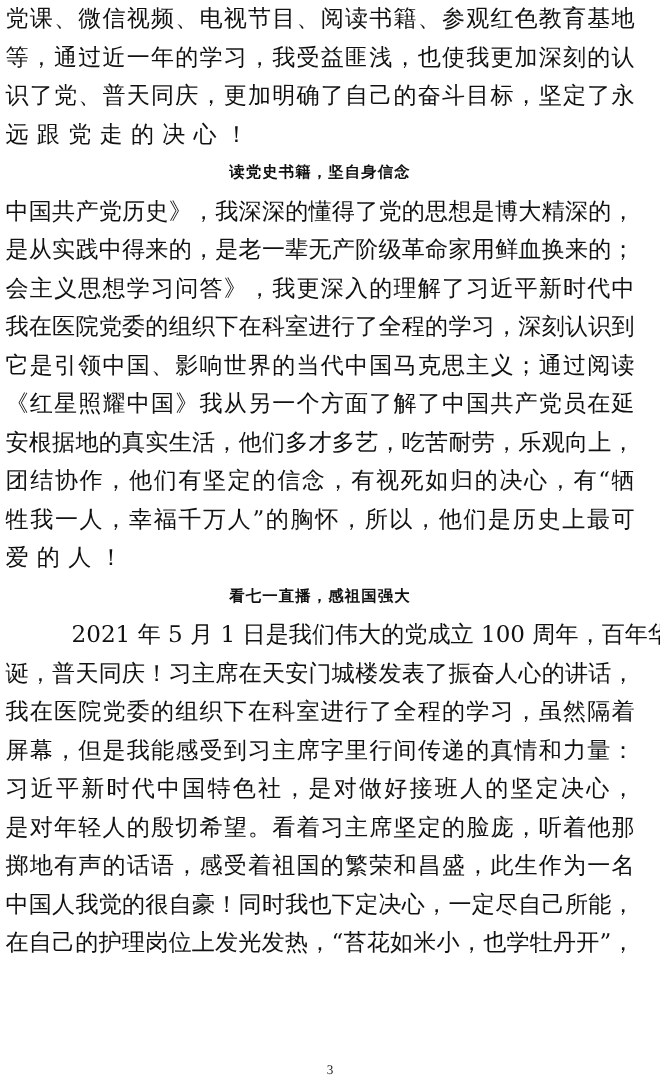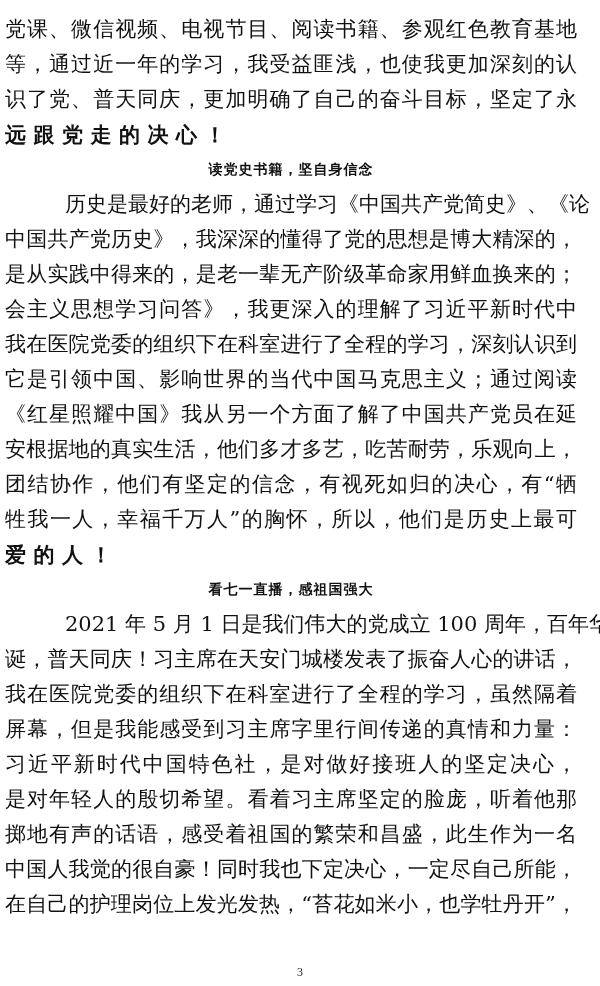--- a/index.html
+++ b/index.html
@@ -11,36 +11,35 @@
       width: 600px;
       height: 986px;
       position: relative;
       overflow: hidden;
       font-family: "DejaVu Serif", "Liberation Serif", serif;
       color: #111111;
     }
     .page {
       position: absolute;
       left: 5px;
-      top: 12px;
+      top: 0px;
       width: 572px;
     }
     .line {
       height: 35px;
       line-height: 35px;
       font-size: 21px;
       white-space: nowrap;
       text-align: justify;
       text-align-last: justify;
       letter-spacing: 0;
     }
     .line.last {
       text-align-last: left;
       letter-spacing: 7.5px;
-      font-weight: bold;
     }
     .line.indent {
       padding-left: 60px;
     }
     .heading {
       height: 35px;
       line-height: 35px;
       font-size: 14px;
       font-weight: bold;
       text-align: center;
@@ -65,21 +64,20 @@
 
   <div>
     <div class="line">党课、微信视频、电视节目、阅读书籍、参观红色教育基地</div>
     <div class="line">等，通过近一年的学习，我受益匪浅，也使我更加深刻的认</div>
     <div class="line">识了党、普天同庆，更加明确了自己的奋斗目标，坚定了永</div>
     <div class="line last">远跟党走的决心！</div>
   </div>
 
   <div>
     <div class="heading">读党史书籍，坚自身信念</div>
-    <div class="line indent">历史是最好的老师，通过学习《中国共产党简史》、《论</div>
     <div class="line">中国共产党历史》，我深深的懂得了党的思想是博大精深的，</div>
     <div class="line">是从实践中得来的，是老一辈无产阶级革命家用鲜血换来的；</div>
     <div class="line">会主义思想学习问答》，我更深入的理解了习近平新时代中</div>
     <div class="line">我在医院党委的组织下在科室进行了全程的学习，深刻认识到</div>
     <div class="line">它是引领中国、影响世界的当代中国马克思主义；通过阅读</div>
     <div class="line">《红星照耀中国》我从另一个方面了解了中国共产党员在延</div>
     <div class="line">安根据地的真实生活，他们多才多艺，吃苦耐劳，乐观向上，</div>
     <div class="line">团结协作，他们有坚定的信念，有视死如归的决心，有“牺</div>
     <div class="line">牲我一人，幸福千万人”的胸怀，所以，他们是历史上最可</div>
     <div class="line last">爱的人！</div>

